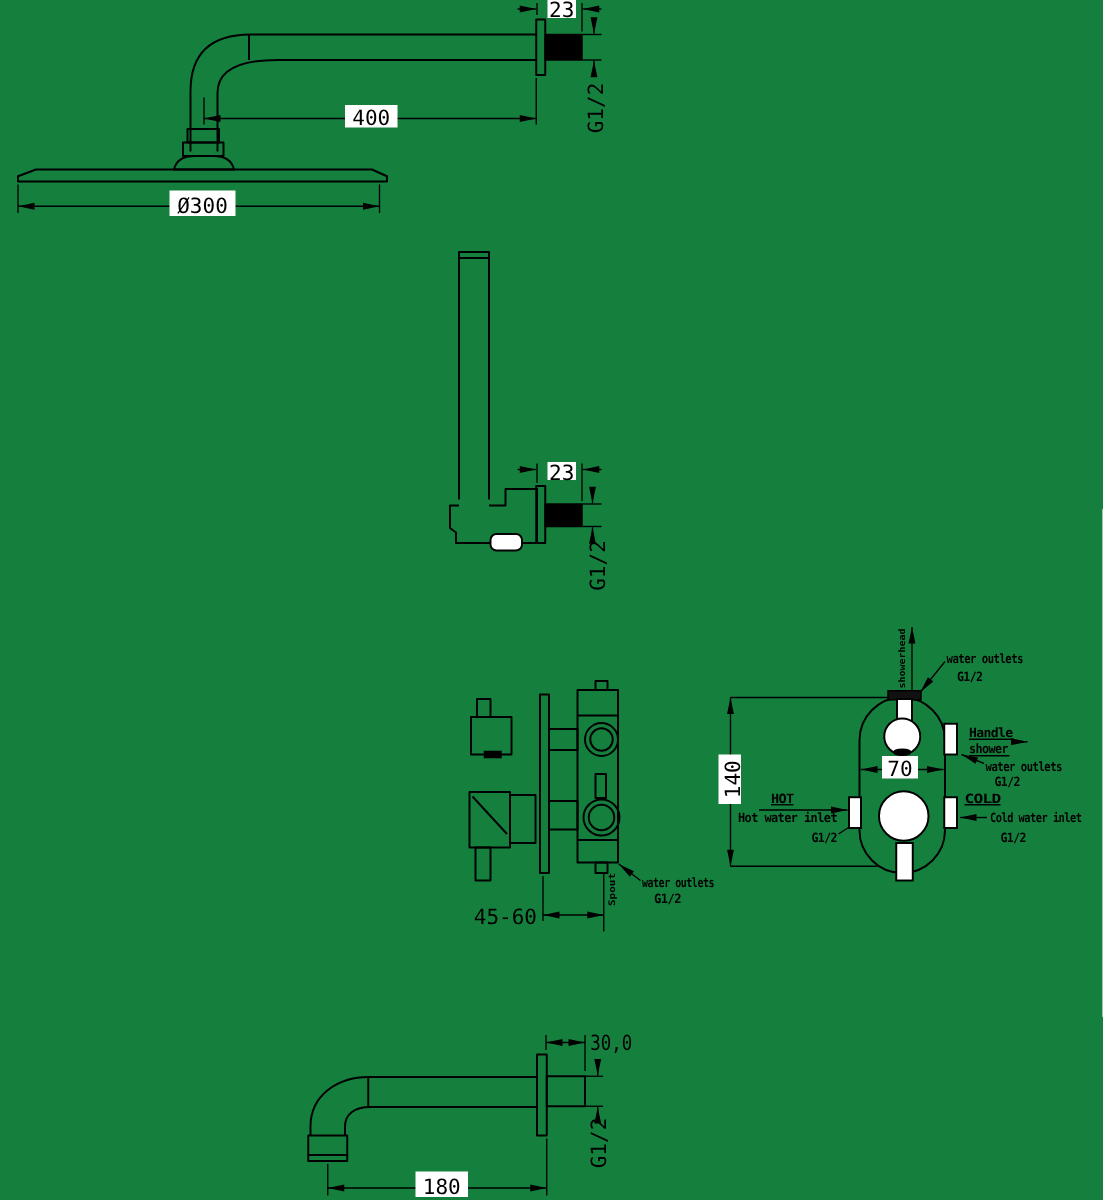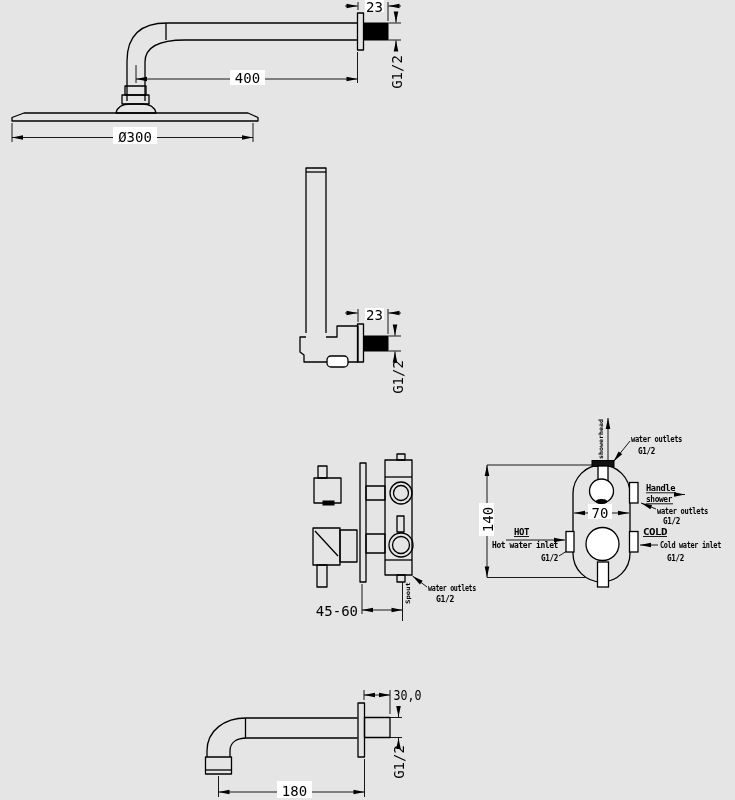--- a/index.html
+++ b/index.html
@@ -1,16 +1,16 @@
 <!DOCTYPE html>
 <html><head>
 <meta charset="utf-8">
 <style>
   html,body{margin:0;padding:0;background:#ffffff;}
-  .canvas{width:735px;height:800px;background:#e5e5e5;position:relative;overflow:hidden;}
+  .canvas{width:735px;height:800px;background:#15803d;position:relative;overflow:hidden;}
   svg{display:block;}
   .ln{fill:none;stroke:#000;stroke-width:1.3;stroke-linejoin:round;}
   .tn{fill:none;stroke:#000;stroke-width:0.9;}
   .blk{fill:#000;stroke:#000;stroke-width:1;}
   .dk{fill:#111;stroke:#000;stroke-width:1;}
   .wt{fill:#fff;stroke:#000;stroke-width:1.3;}
   .bg{fill:#fff;stroke:none;}
   text{fill:#000;stroke:none;}
   .dim{font:14px "DejaVu Sans Mono", monospace;}
   .lbl{font:700 8.5px "DejaVu Sans Mono", monospace;letter-spacing:-0.4px;}

